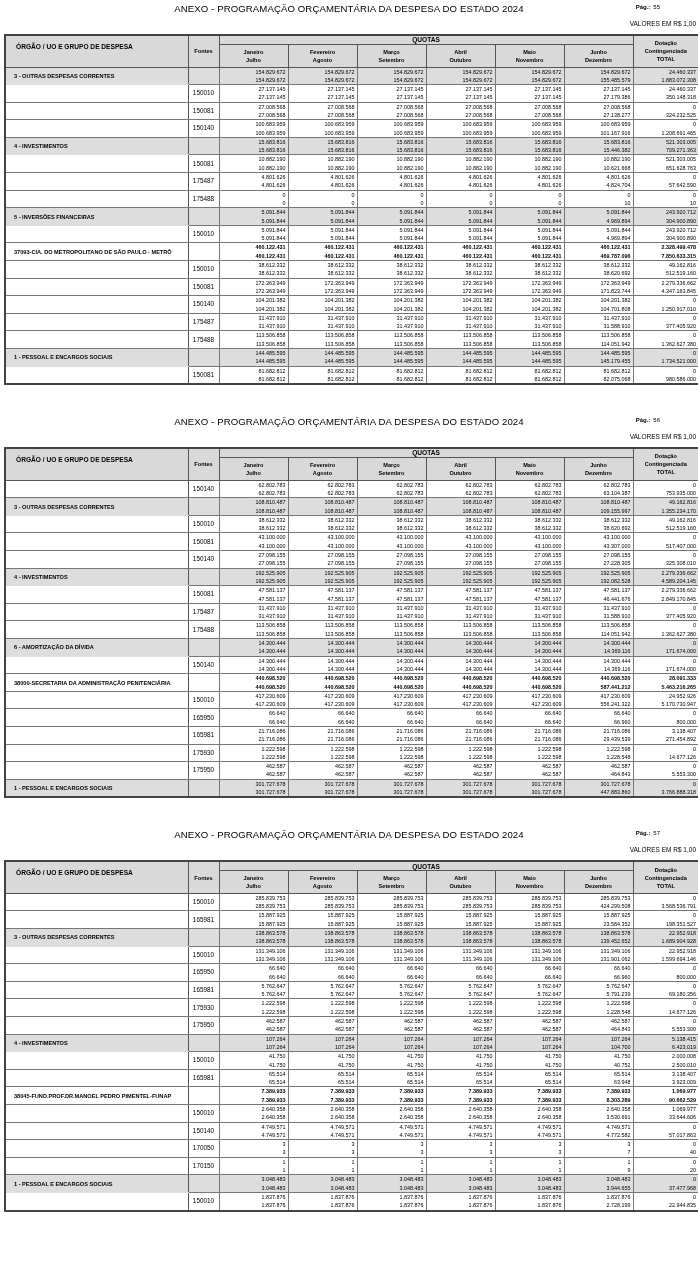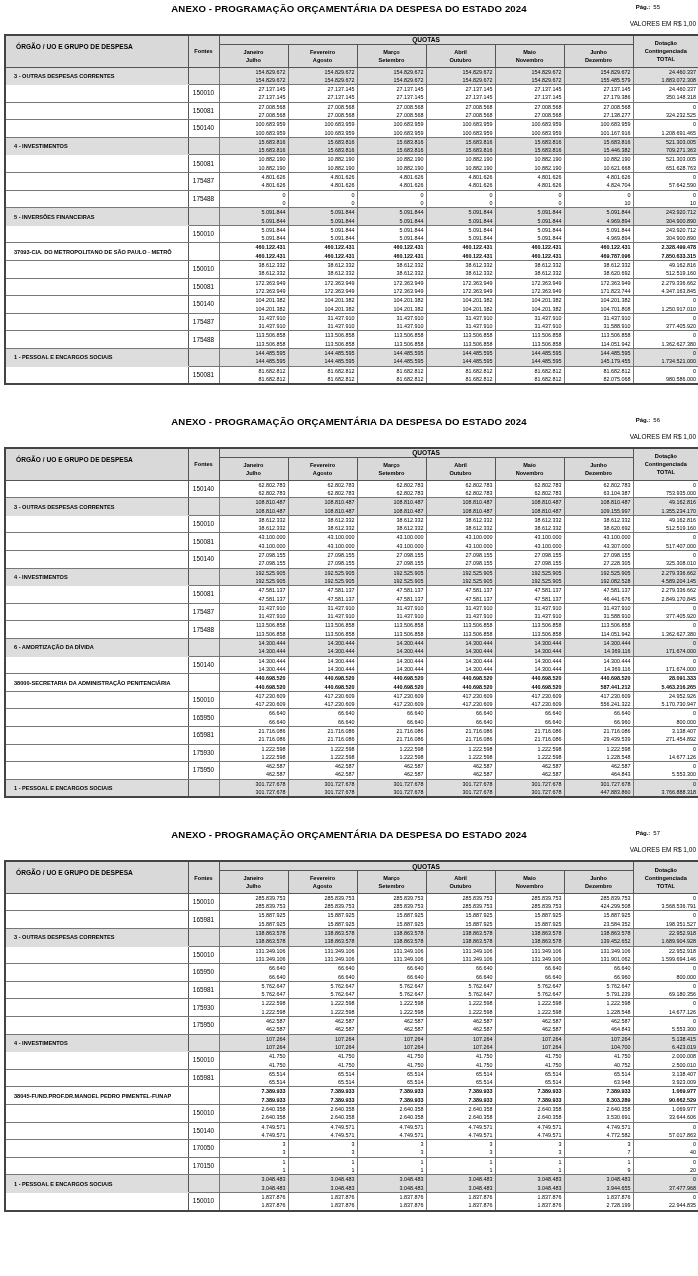--- a/index.html
+++ b/index.html
@@ -1,21 +1,21 @@
 <!DOCTYPE html>
 <html><head>
 <meta charset="utf-8">
 <style>
   * { box-sizing: border-box; margin: 0; padding: 0; }
   html, body { width: 698px; background: #ffffff; }
   body { font-family: "Liberation Sans", sans-serif; color: #000; }
   .page { width: 698px; position: relative; }
   .page-head { height: 34px; position: relative; }
   .doc-title { position: absolute; left: 0; right: 0; top: 3px; text-align: center;
-    font-weight: bold; font-size: 9.6px; letter-spacing: 0.1px; }
+    font-weight: normal; font-size: 9.6px; letter-spacing: 0.1px; }
   .pag { position: absolute; right: 38px; top: 4px; font-size: 6px; }
   .pag b { font-weight: bold; margin-right: 3px; }
   .units { position: absolute; right: 2px; top: 20px; font-size: 6.5px; }
   table { border-collapse: collapse; width: 694px; margin-left: 4px; table-layout: fixed;
     border: 2px solid #444; }
   col.c-org { width: 183px; } col.c-font { width: 31px; } col.c-q { width: 69px; } col.c-tot { width: 66px; }
   th { background: #d9d9d9; font-size: 5.6px; font-weight: bold; border: 1px solid #555; text-align: center; }
   th.h-org { text-align: left; padding-left: 10px; font-size: 6.6px; vertical-align: top; padding-top: 7px; }
   th.h-fontes { font-size: 5.6px; }
   th.h-quotas { font-size: 6.6px; height: 9px; }

